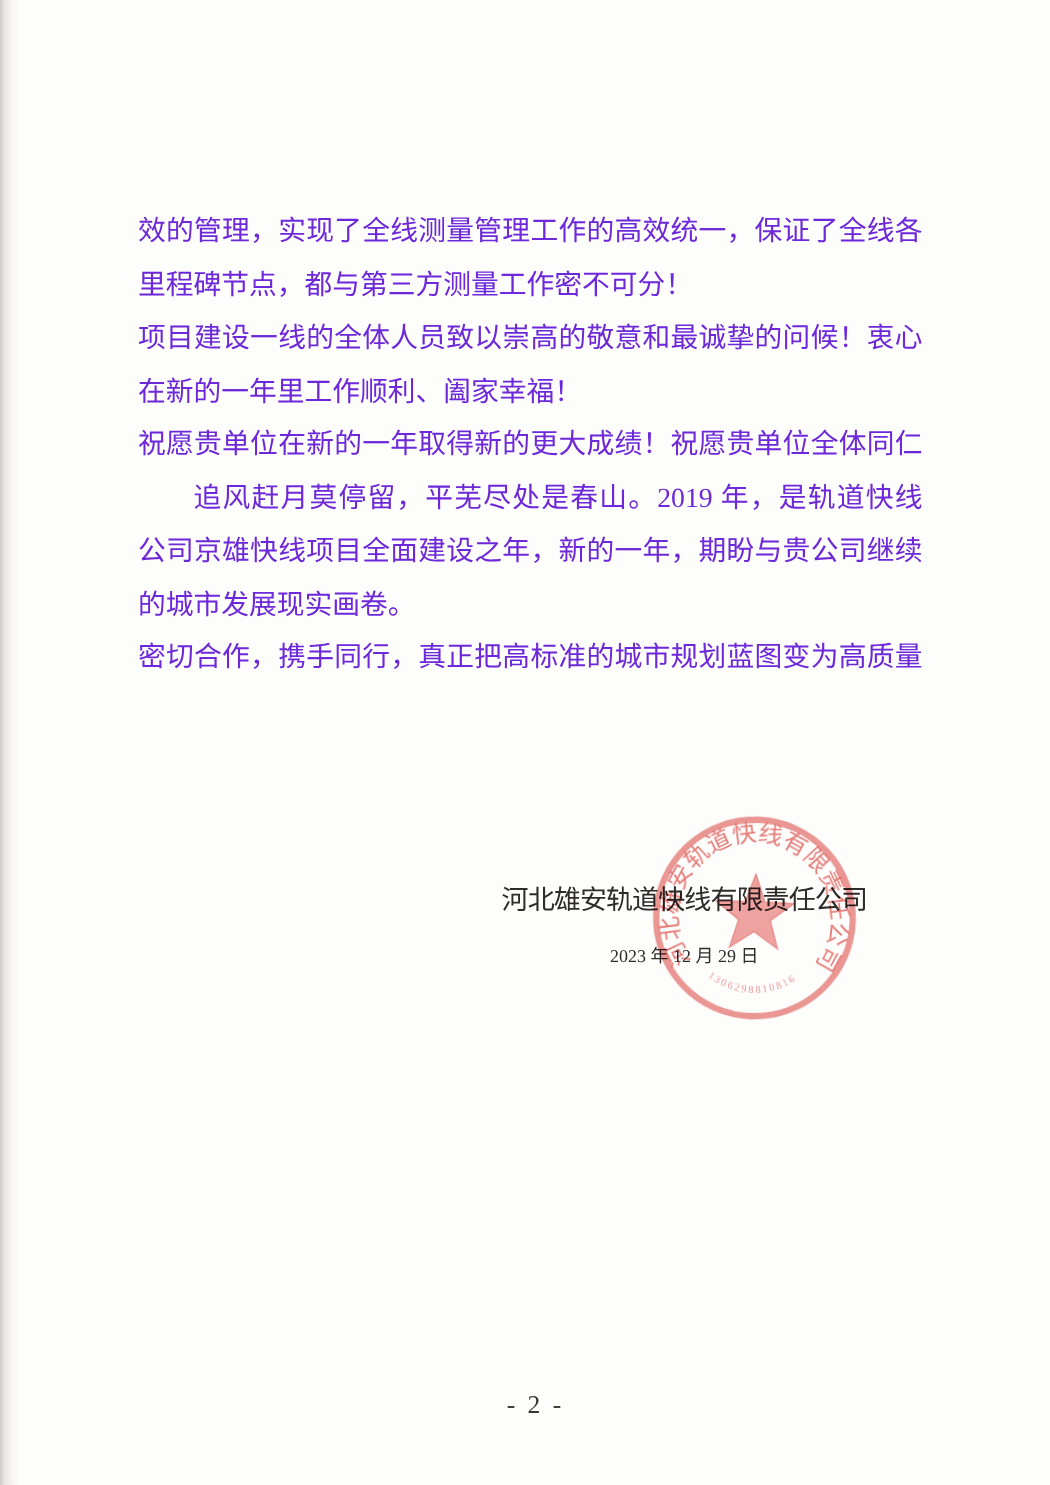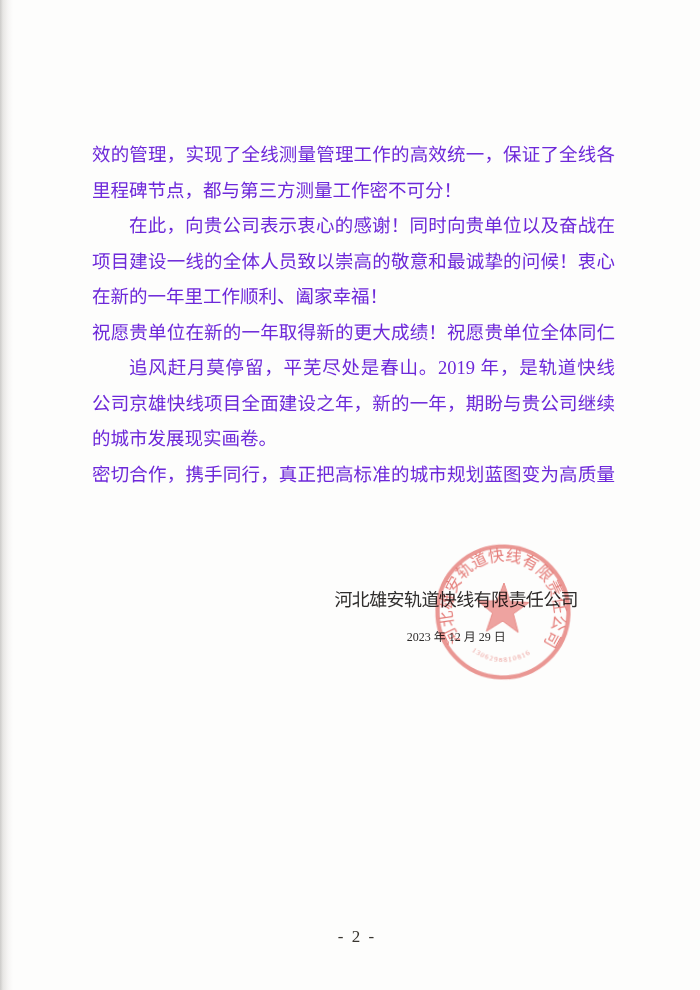--- a/index.html
+++ b/index.html
@@ -92,21 +92,20 @@
 </head>
 <body>
 
 <div class="page">
 
   <div class="edge-left"></div>
 
   <div class="letter-body" id="letter-body">
       <div class="line full">效的管理，实现了全线测量管理工作的高效统一，保证了全线各</div>
       <div class="line">里程碑节点，都与第三方测量工作密不可分！</div>
-      <div class="line full indent">在此，向贵公司表示衷心的感谢！同时向贵单位以及奋战在</div>
       <div class="line full">项目建设一线的全体人员致以崇高的敬意和最诚挚的问候！衷心</div>
       <div class="line">在新的一年里工作顺利、阖家幸福！</div>
       <div class="line full">祝愿贵单位在新的一年取得新的更大成绩！祝愿贵单位全体同仁</div>
       <div class="line full indent">追风赶月莫停留，平芜尽处是春山。2019 年，是轨道快线</div>
       <div class="line full">公司京雄快线项目全面建设之年，新的一年，期盼与贵公司继续</div>
       <div class="line">的城市发展现实画卷。</div>
       <div class="line full">密切合作，携手同行，真正把高标准的城市规划蓝图变为高质量</div>
     </div>
 
   <div class="signature-block">

